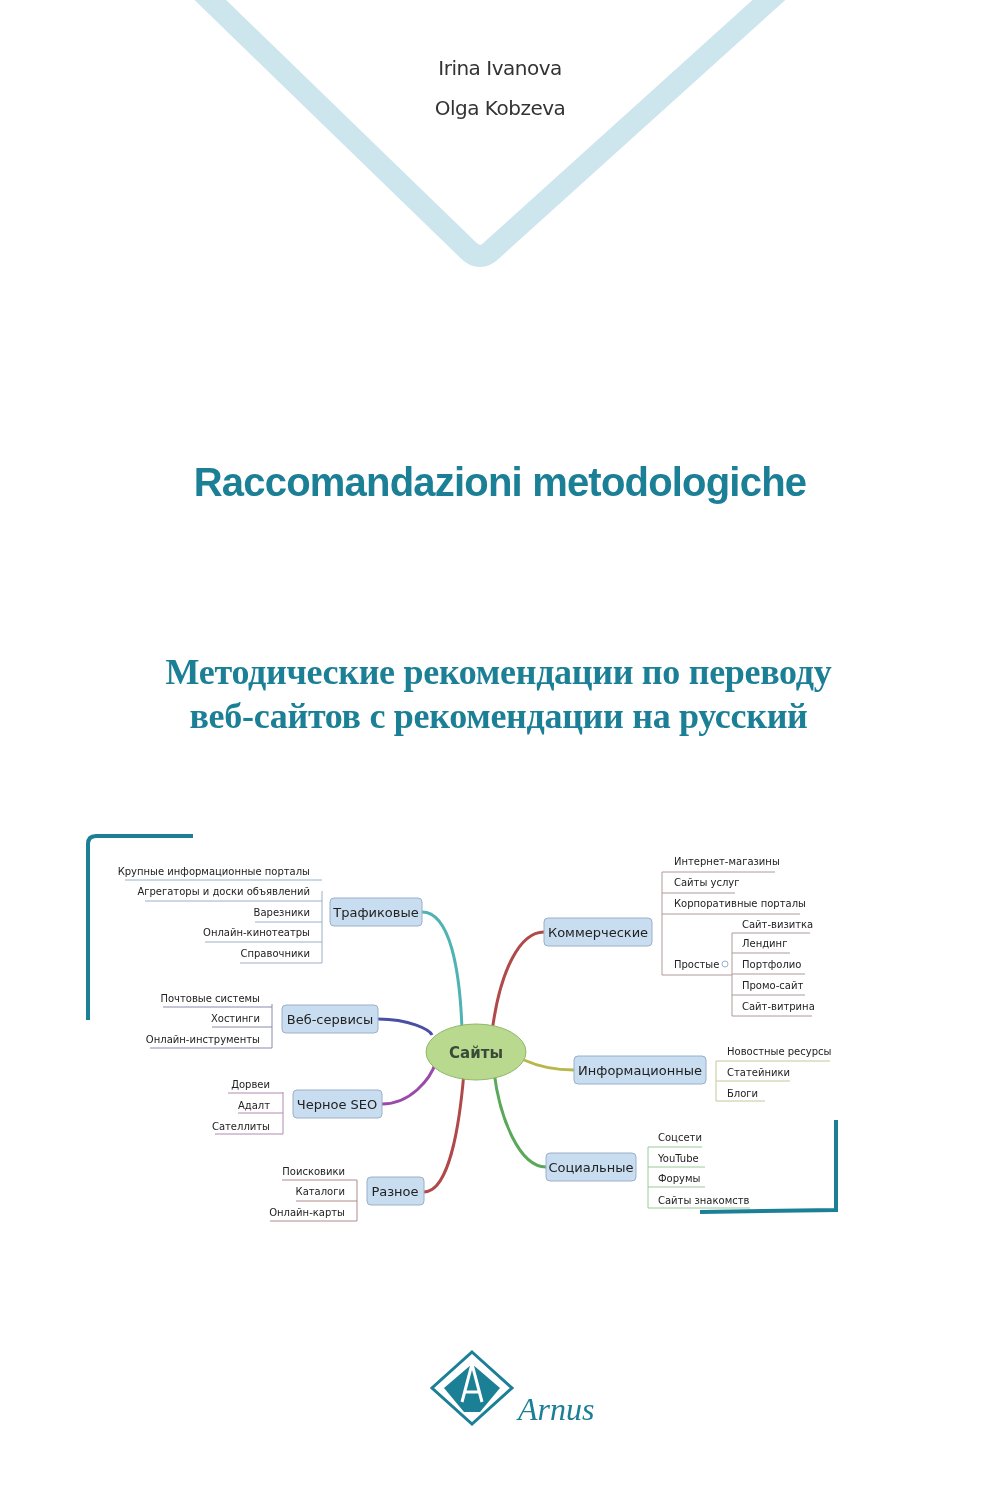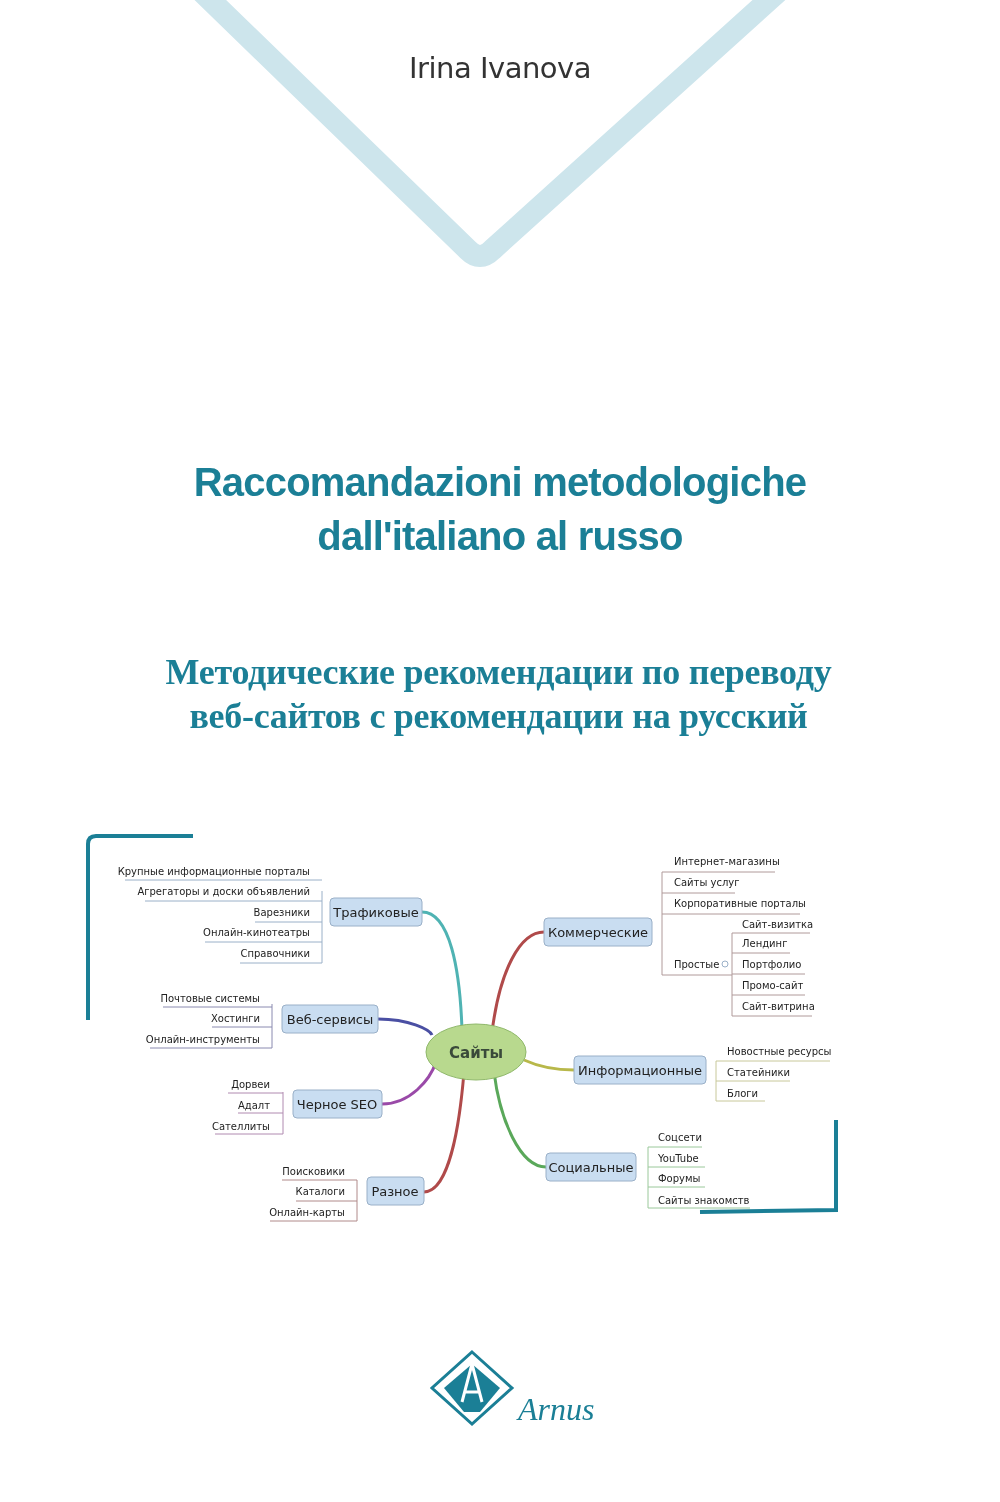--- a/index.html
+++ b/index.html
@@ -1,39 +1,39 @@
 <!DOCTYPE html>
 <html><head>
 <meta charset="utf-8">
 <style>
   html,body{margin:0;padding:0;background:#fff;}
   body{width:1000px;height:1502px;position:relative;overflow:hidden;font-family:"DejaVu Sans",sans-serif;}
   .abs{position:absolute;}
-  .authors{left:0;width:1000px;top:48px;text-align:center;color:#333;font-family:"DejaVu Sans",sans-serif;font-size:29px;line-height:40px;letter-spacing:-0.5px;}
+  .authors{left:0;width:1000px;top:48px;text-align:center;color:#333;font-family:"DejaVu Sans",sans-serif;font-size:20px;line-height:40px;letter-spacing:-0.5px;}
   .title-it{left:0;width:1000px;top:455px;text-align:center;color:#1b7f96;font-family:"Liberation Sans",sans-serif;font-weight:bold;font-size:40px;line-height:54px;letter-spacing:-0.8px;}
   .title-ru{left:0;width:997px;top:650px;text-align:center;color:#1b7f96;font-family:"Liberation Serif",serif;font-weight:bold;font-size:36px;line-height:44px;letter-spacing:-0.3px;}
   svg text{font-family:"DejaVu Sans",sans-serif;}
   .leaf{font-size:10px;fill:#222;}
   .branch{font-size:13px;fill:#222;}
   .arnus{font-family:"Liberation Serif",serif;font-style:italic;}
 </style>
 </head>
 <body>
 
 <svg class="abs" style="left:0;top:0" width="1000" height="300">
   <path d="M 200 -10 L 468 250 Q 480 262 492 250 L 780 -10" fill="none" stroke="#cde5ec" stroke-width="22" stroke-linejoin="round"></path>
 </svg>
 
 <div class="abs authors">
   <div>Irina Ivanova</div>
+  <div>Olga Kobzeva</div>
 </div>
 
 <div class="abs title-it">
   <div>Raccomandazioni metodologiche</div>
-  <div>dall'italiano al russo</div>
 </div>
 
 <div class="abs title-ru">
   <div>Методические рекомендации по переводу</div>
   <div>веб-сайтов с рекомендации на русский</div>
 </div>
 
 <svg class="abs" style="left:0;top:820px" width="1000" height="420">
 
   <path d="M 88 200 L 88 24 Q 88 16 96 16 L 193 16" fill="none" stroke="#1b7f96" stroke-width="4"></path>

